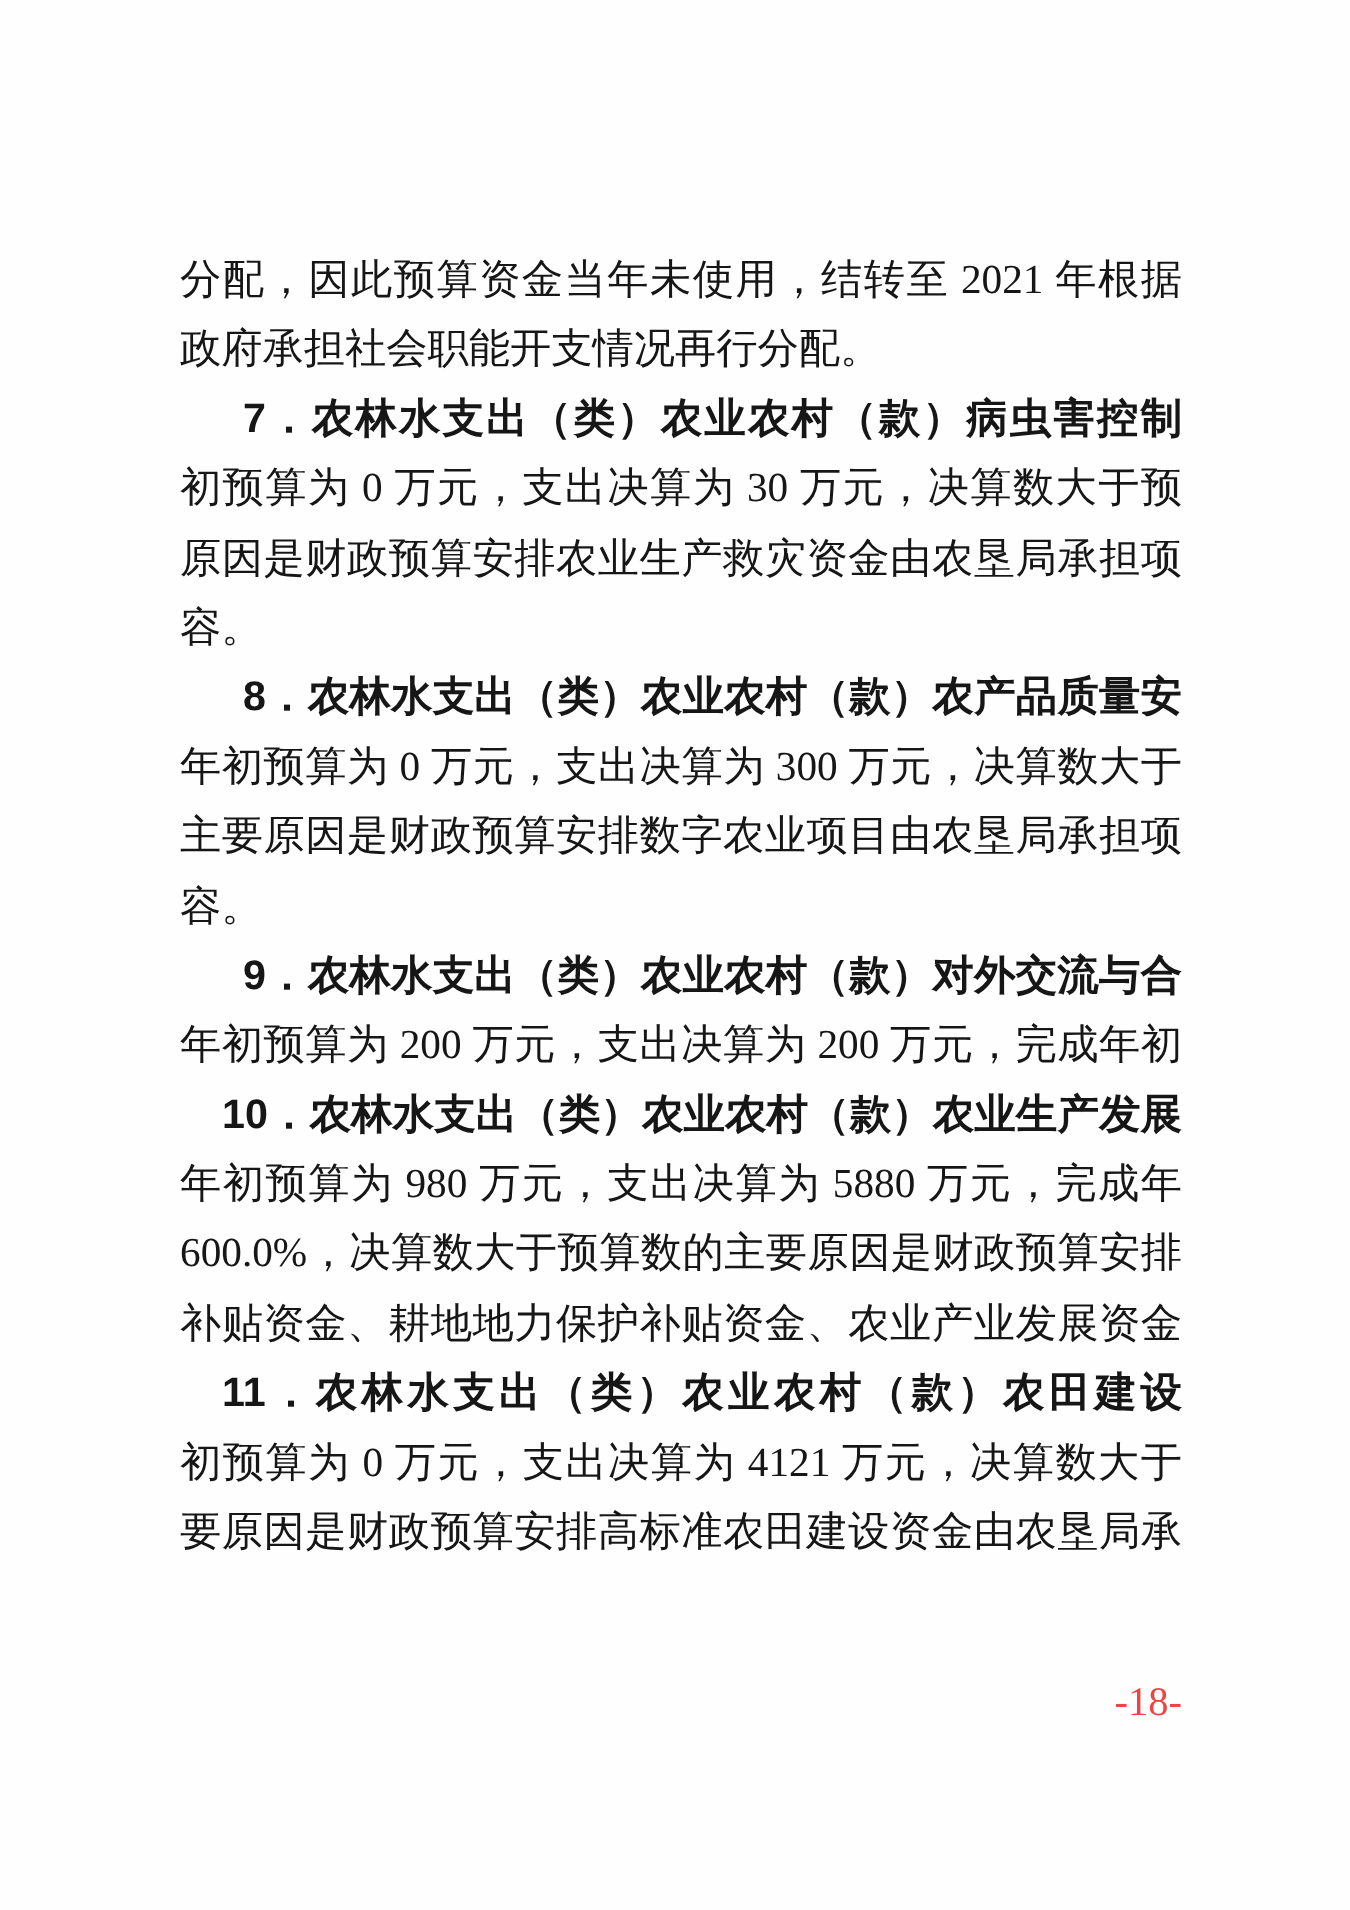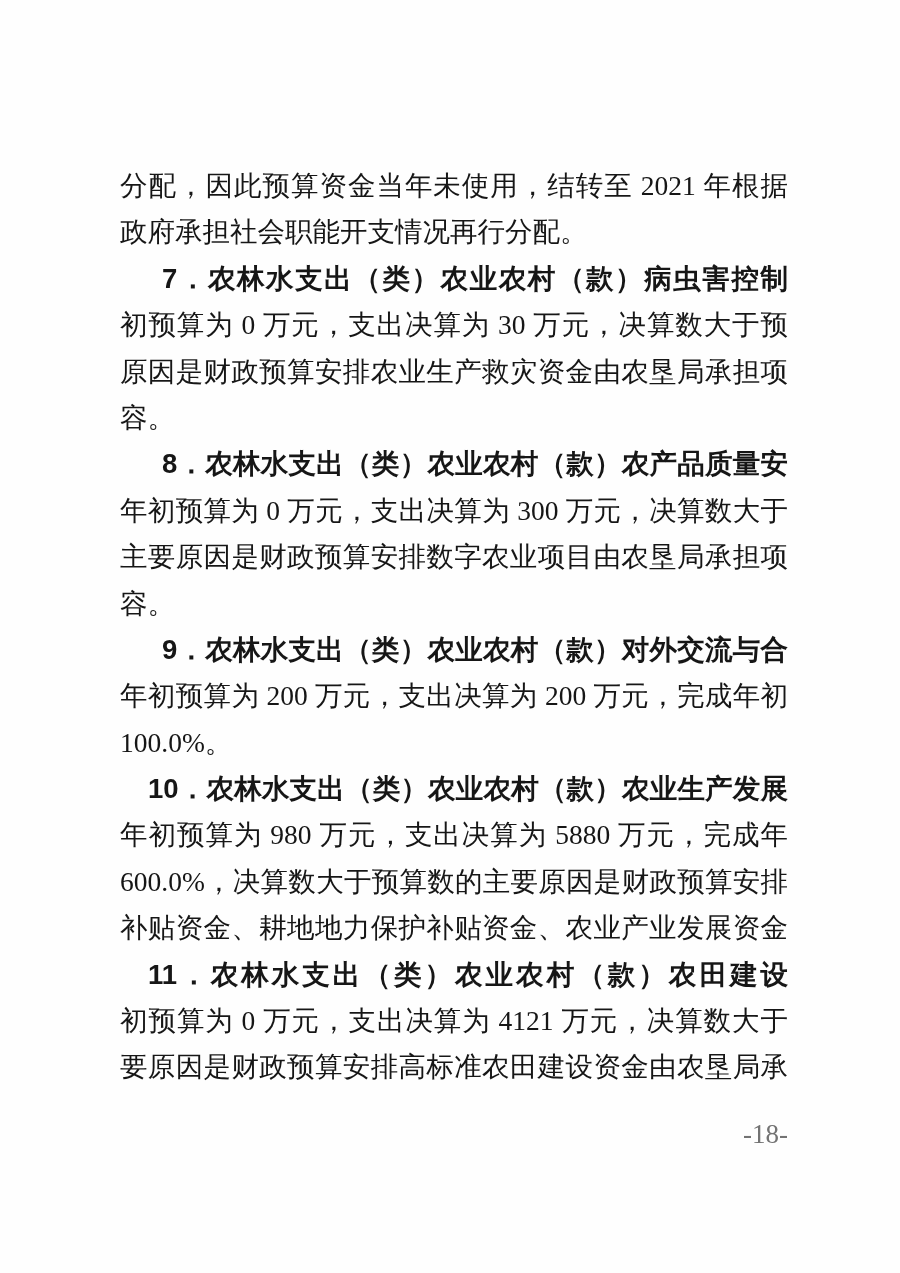--- a/index.html
+++ b/index.html
@@ -38,42 +38,41 @@
   .b {
     font-weight: 700;
     font-family: "Liberation Sans", "DejaVu Sans", sans-serif;
   }
   .pageno {
     position: absolute;
     top: 1118px;
     right: 112px;
     font-size: 27px;
     line-height: 32px;
-    color: #737373;
+    color: #ef4444;
     font-family: "Liberation Serif", "DejaVu Serif", serif;
   }
 </style>
 </head>
 <body>
 
 <div class="page">
   <div class="content" id="doc-content">
       <div class="tl"><span class="">分配，因此预算资金当年未使用，结转至 2021 年根据农场所在地</span></div>
       <div class="tl short"><span class="">政府承担社会职能开支情况再行分配。</span></div>
       <div class="tl" style="padding-left: 42px;"><span class="b">7．农林水支出（类）农业农村（款）病虫害控制（项）</span></div>
       <div class="tl"><span class="">初预算为 0 万元，支出决算为 30 万元，决算数大于预算数的主要</span></div>
       <div class="tl"><span class="">原因是财政预算安排农业生产救灾资金由农垦局承担项目部分内</span></div>
       <div class="tl short"><span class="">容。</span></div>
       <div class="tl" style="padding-left: 42px;"><span class="b">8．农林水支出（类）农业农村（款）农产品质量安全（项）</span></div>
       <div class="tl"><span class="">年初预算为 0 万元，支出决算为 300 万元，决算数大于预算数的</span></div>
       <div class="tl"><span class="">主要原因是财政预算安排数字农业项目由农垦局承担项目部分内</span></div>
       <div class="tl short"><span class="">容。</span></div>
       <div class="tl" style="padding-left: 42px;"><span class="b">9．农林水支出（类）农业农村（款）对外交流与合作（项）</span></div>
       <div class="tl"><span class="">年初预算为 200 万元，支出决算为 200 万元，完成年初预算的</span></div>
-      <div class="tl short"><span class="">100.0%。</span></div>
       <div class="tl" style="padding-left: 28px;"><span class="b">10．农林水支出（类）农业农村（款）农业生产发展（项）</span></div>
       <div class="tl"><span class="">年初预算为 980 万元，支出决算为 5880 万元，完成年初预算的</span></div>
       <div class="tl"><span class="">600.0%，决算数大于预算数的主要原因是财政预算安排农机购置</span></div>
       <div class="tl"><span class="">补贴资金、耕地地力保护补贴资金、农业产业发展资金由农垦局</span></div>
       <div class="tl" style="padding-left: 28px;"><span class="b">11．农林水支出（类）农业农村（款）农田建设（项）</span></div>
       <div class="tl"><span class="">初预算为 0 万元，支出决算为 4121 万元，决算数大于预算数的主</span></div>
       <div class="tl"><span class="">要原因是财政预算安排高标准农田建设资金由农垦局承担项目部</span></div>
     </div>
   <div class="pageno">-18-</div>
 </div>

